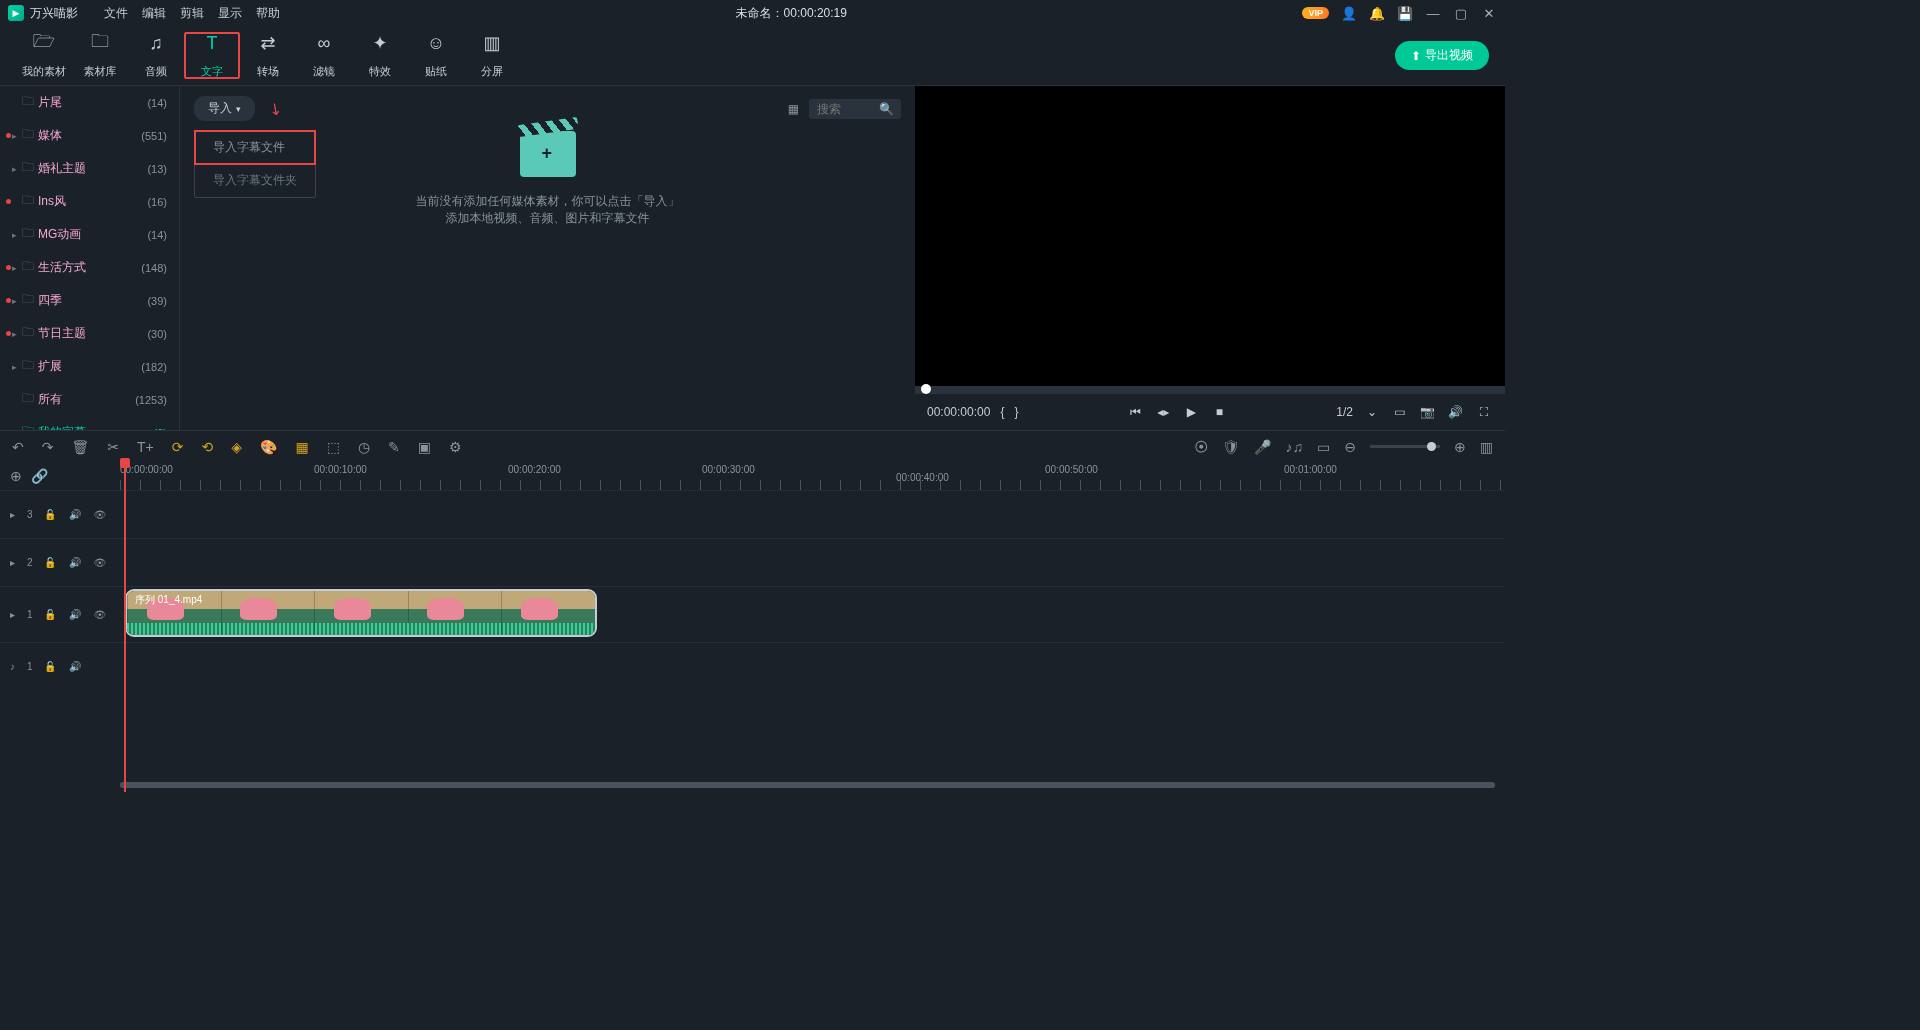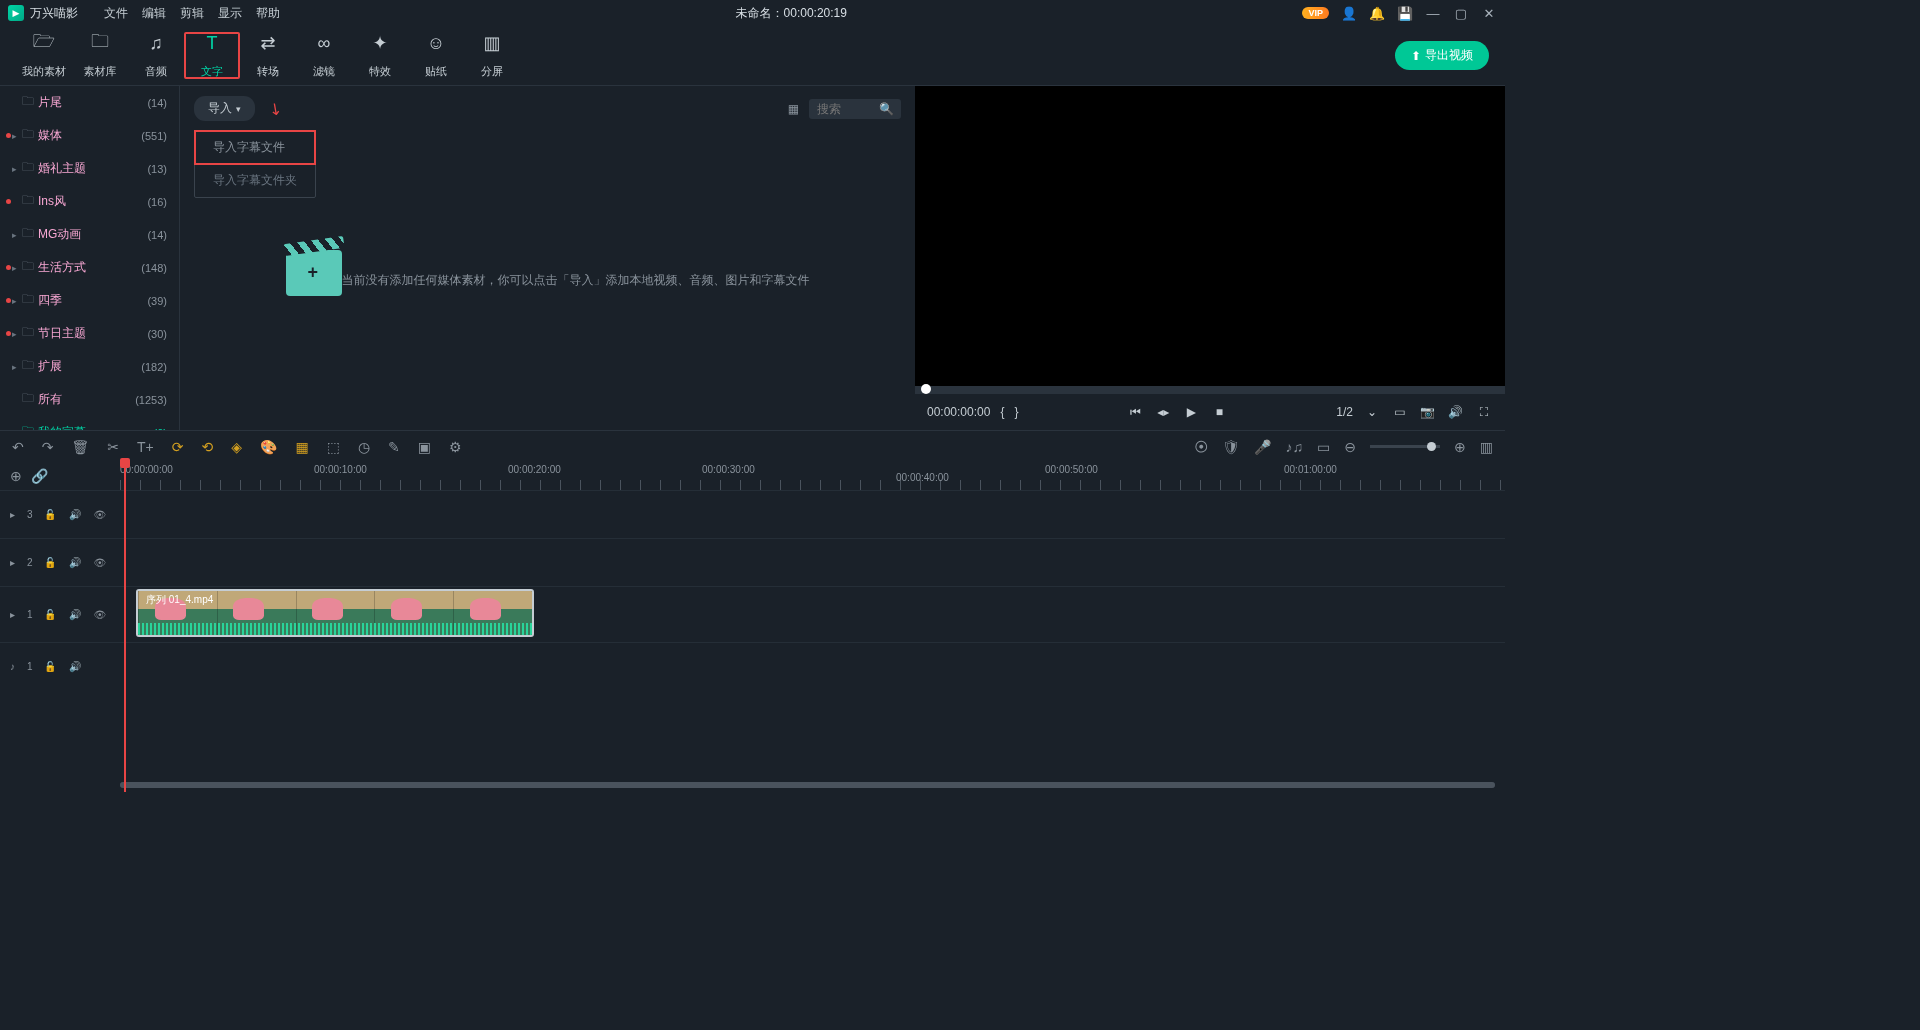--- a/index.html
+++ b/index.html
@@ -41,21 +41,21 @@
 .content-head { display: flex; align-items: center; padding: 10px 14px; gap: 10px; }
 .import-btn { background: #2a333d; padding: 4px 14px; border-radius: 11px; cursor: pointer; font-size: 12px; color: #c5cdd3; display: flex; align-items: center; gap: 4px; }
 .import-btn::after { content: "▾"; font-size: 9px; }
 .red-arrow { color: #e84545; font-size: 16px; transform: rotate(35deg); display: inline-block; margin-left: 4px; }
 .dropdown { position: absolute; top: 44px; left: 14px; background: #1a2129; border: 1px solid #3a434d; border-radius: 2px; z-index: 5; }
 .dropdown-item { padding: 8px 18px; font-size: 12px; color: #6a7580; cursor: pointer; }
 .dropdown-item.highlighted { outline: 2px solid #e84545; outline-offset: -1px; color: #8a939c; }
 .view-icons { margin-left: auto; display: flex; gap: 10px; align-items: center; }
 .search-box { background: #2a333d; border-radius: 3px; padding: 3px 8px; display: flex; align-items: center; gap: 6px; width: 92px; }
 .search-box input { background: transparent; border: none; outline: none; color: #c5cdd3; font-size: 12px; width: 56px; }
-.empty { flex: 1; display: flex; flex-direction: row; align-items: center; justify-content: center; color: #8a939c; font-size: 12px; }
+.empty { flex: 1; display: flex; flex-direction: column; align-items: center; justify-content: flex-start; color: #8a939c; font-size: 12px; }
 .clapper { width: 56px; height: 46px; background: #5ac9b8; border-radius: 4px; position: relative; margin-bottom: 16px; }
 .clapper::before { content:""; position: absolute; top:-10px; left:-2px; width:60px; height:12px; background:repeating-linear-gradient(60deg,#1a2129 0 6px,#5ac9b8 6px 12px); transform: rotate(-8deg); border-radius: 2px; }
 .clapper::after { content:"+"; position:absolute; top:12px; left:22px; color:#1a2129; font-size:18px; font-weight:bold; }
 
 .preview { width: 590px; background: #000; display: flex; flex-direction: column; }
 .preview-video { flex: 1; background: #000; }
 .preview-progress { height: 8px; background: #2a333d; position: relative; }
 .preview-progress .dot-handle { position: absolute; left: 6px; top: -2px; width: 10px; height: 10px; background: #fff; border-radius: 50%; }
 .preview-ctrl { height: 36px; background: #1a2129; display: flex; align-items: center; padding: 0 12px; gap: 10px; color: #c5cdd3; font-size: 12px; }
 .pc-icon { width: 18px; cursor: pointer; display: flex; justify-content: center; font-size: 12px; }
@@ -72,21 +72,21 @@
 .timeline { height: 330px; background: #1a2129; position: relative; }
 .tl-header { display: flex; height: 28px; }
 .tl-gutter { width: 120px; background: #1a2129; display: flex; align-items: center; gap: 10px; padding: 0 10px; }
 .tl-ruler { flex: 1; position: relative; background: #1a2129; }
 .tl-time { position: absolute; top: 2px; font-size: 10px; color: #8a939c; }
 .tl-ticks { position: absolute; bottom: 0; left: 0; right: 0; height: 10px; background: repeating-linear-gradient(90deg, #4a535d 0 1px, transparent 1px 20px); }
 
 .tl-track { display: flex; height: 48px; border-top: 1px solid #252e37; }
 .tl-track .tl-gutter { font-size: 10px; color: #8a939c; gap: 12px; }
 .tl-track .track-area { flex: 1; position: relative; background: #1a2129; }
-.clip { position: absolute; left: 16px; top: 2px; height: 48px; width: 398px; border: 2px solid #c5cdd3; border-radius: 3px; background: linear-gradient(#2a5a4a,#1a3a2e); overflow: hidden; }
+.clip { position: absolute; left: 5px; top: 2px; height: 48px; width: 472px; border: 2px solid #c5cdd3; border-radius: 9px; background: linear-gradient(#2a5a4a,#1a3a2e); overflow: hidden; }
 .clip-label { position: absolute; top: 2px; left: 8px; font-size: 10px; color: #fff; z-index: 2; }
 .clip-thumbs { display: flex; height: 100%; }
 .clip-thumb { flex: 1; background: linear-gradient(180deg,#c0a878 40%,#3a7a5a 40%); position: relative; border-left: 1px solid rgba(0,0,0,.2); }
 .clip-thumb::after { content: ""; position: absolute; left: 20%; top: 15%; width: 40%; height: 50%; background: #e88898; border-radius: 40% 40% 20% 20%; }
 .clip-wave { position: absolute; bottom: 0; left: 0; right: 0; height: 12px; background: repeating-linear-gradient(90deg,#2ad49a 0 2px,transparent 2px 4px); }
 .clip-handle { position: absolute; left: -2px; top: -14px; width: 12px; height: 14px; background: #e84545; border-radius: 3px 3px 0 0; }
 .playhead { position: absolute; left: 124px; top: 0; bottom: 0; width: 2px; background: #e84545; z-index: 3; }
 .playhead::before { content:""; position:absolute; top:-4px; left:-4px; width:10px; height:10px; background:#e84545; border-radius: 2px; }
 
 .tl-scroll { position: absolute; bottom: 4px; left: 120px; right: 10px; height: 6px; background: #2a333d; border-radius: 3px; }

